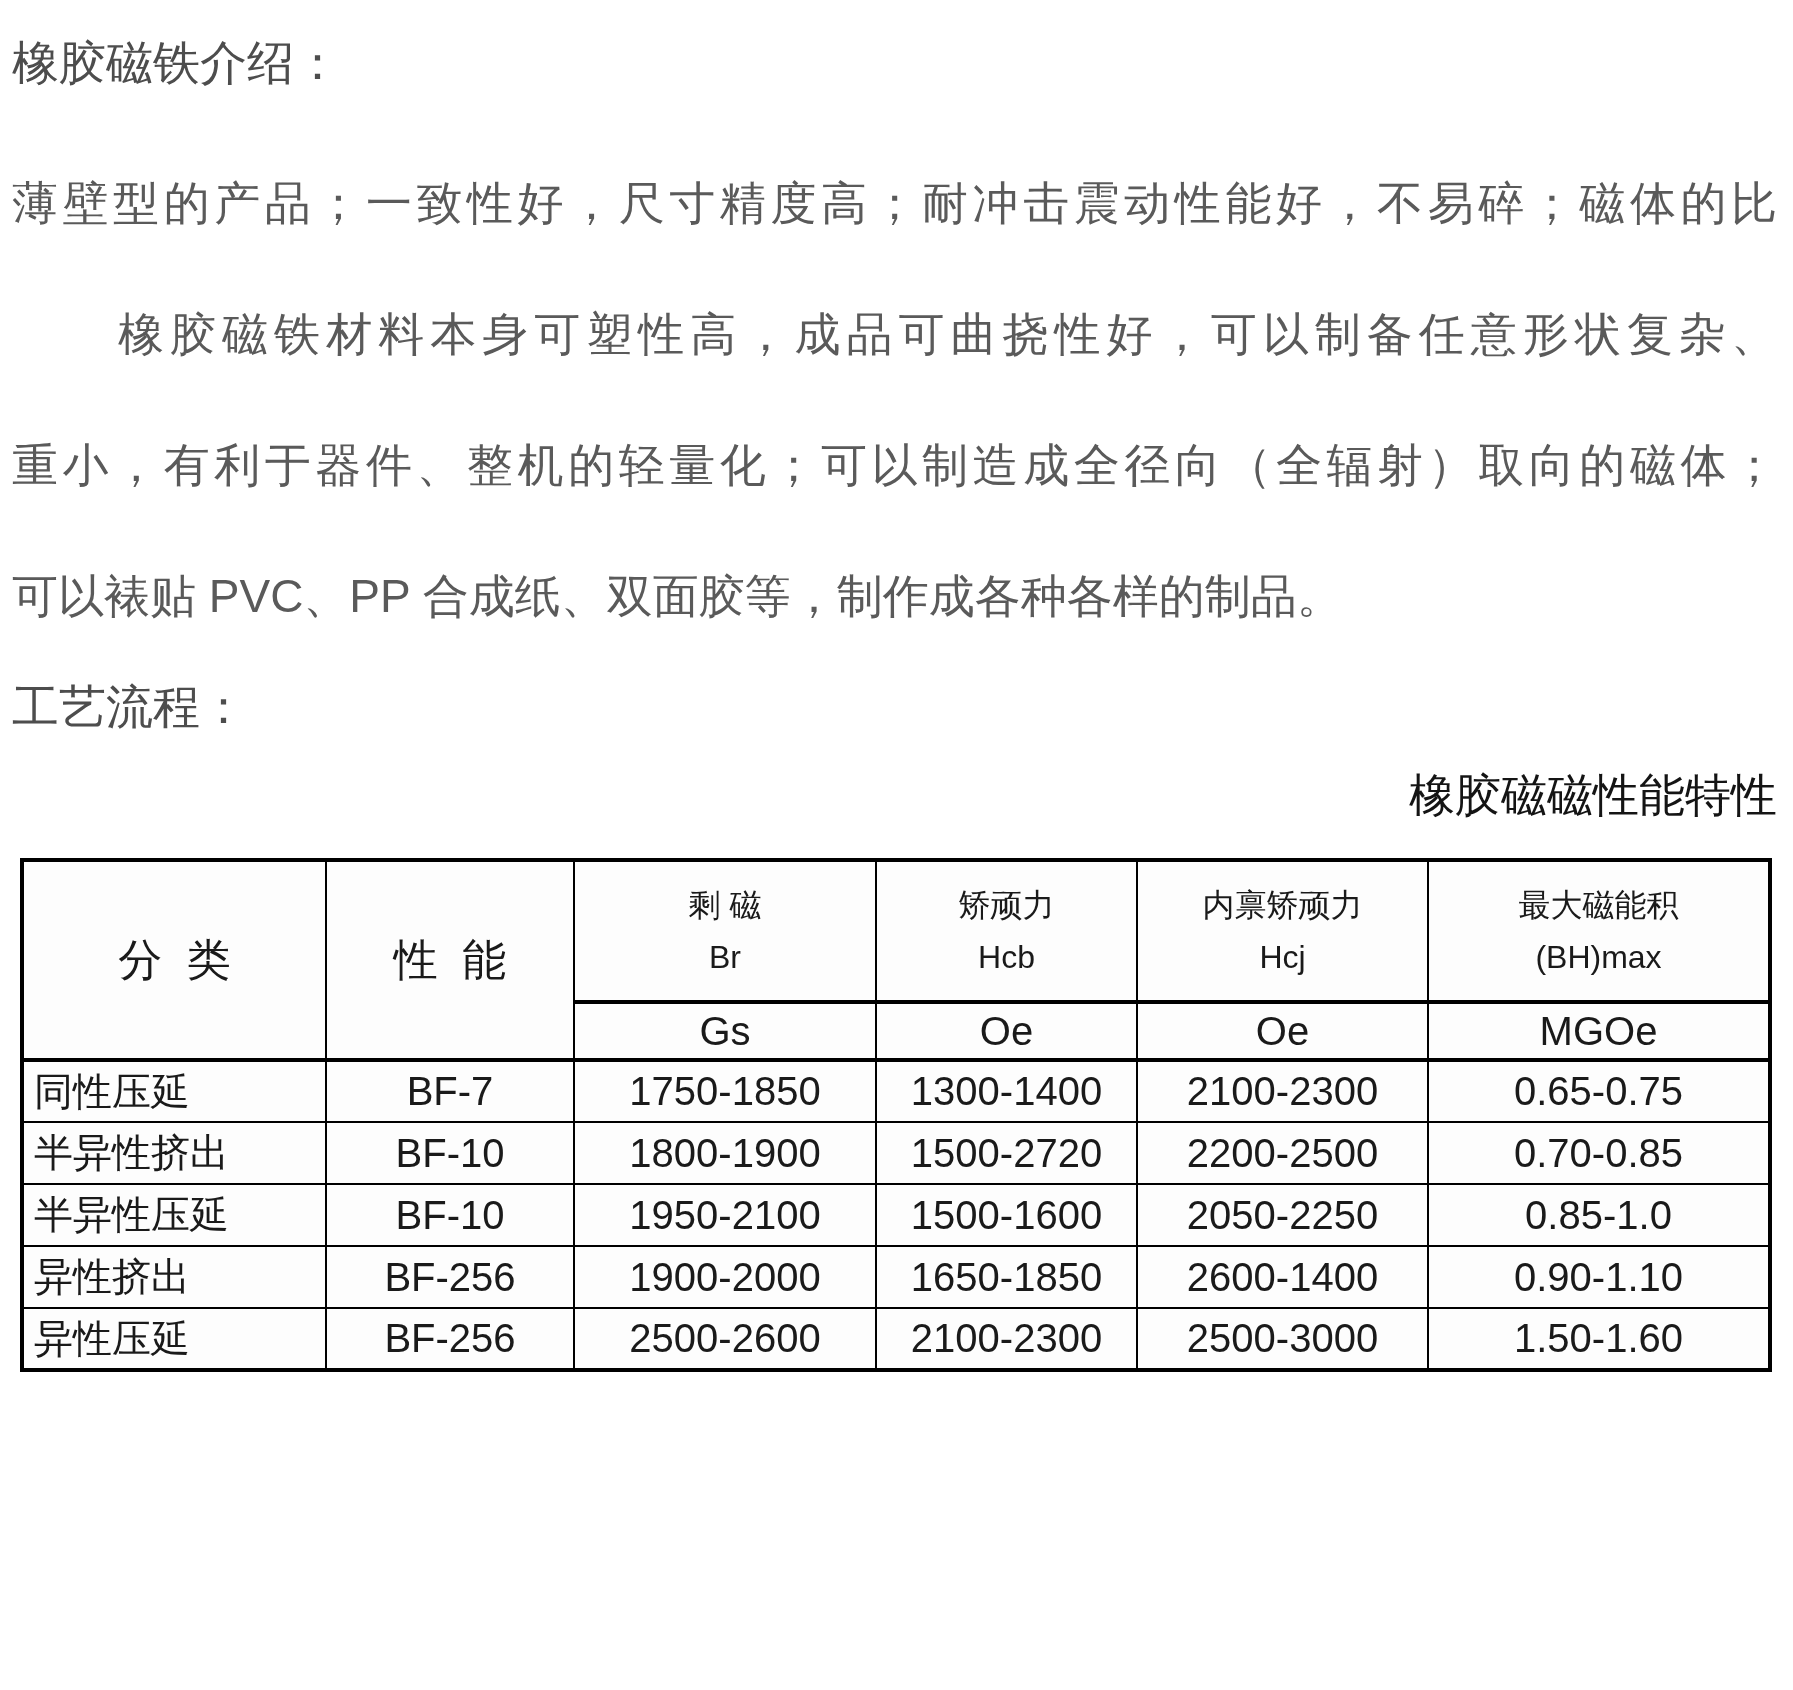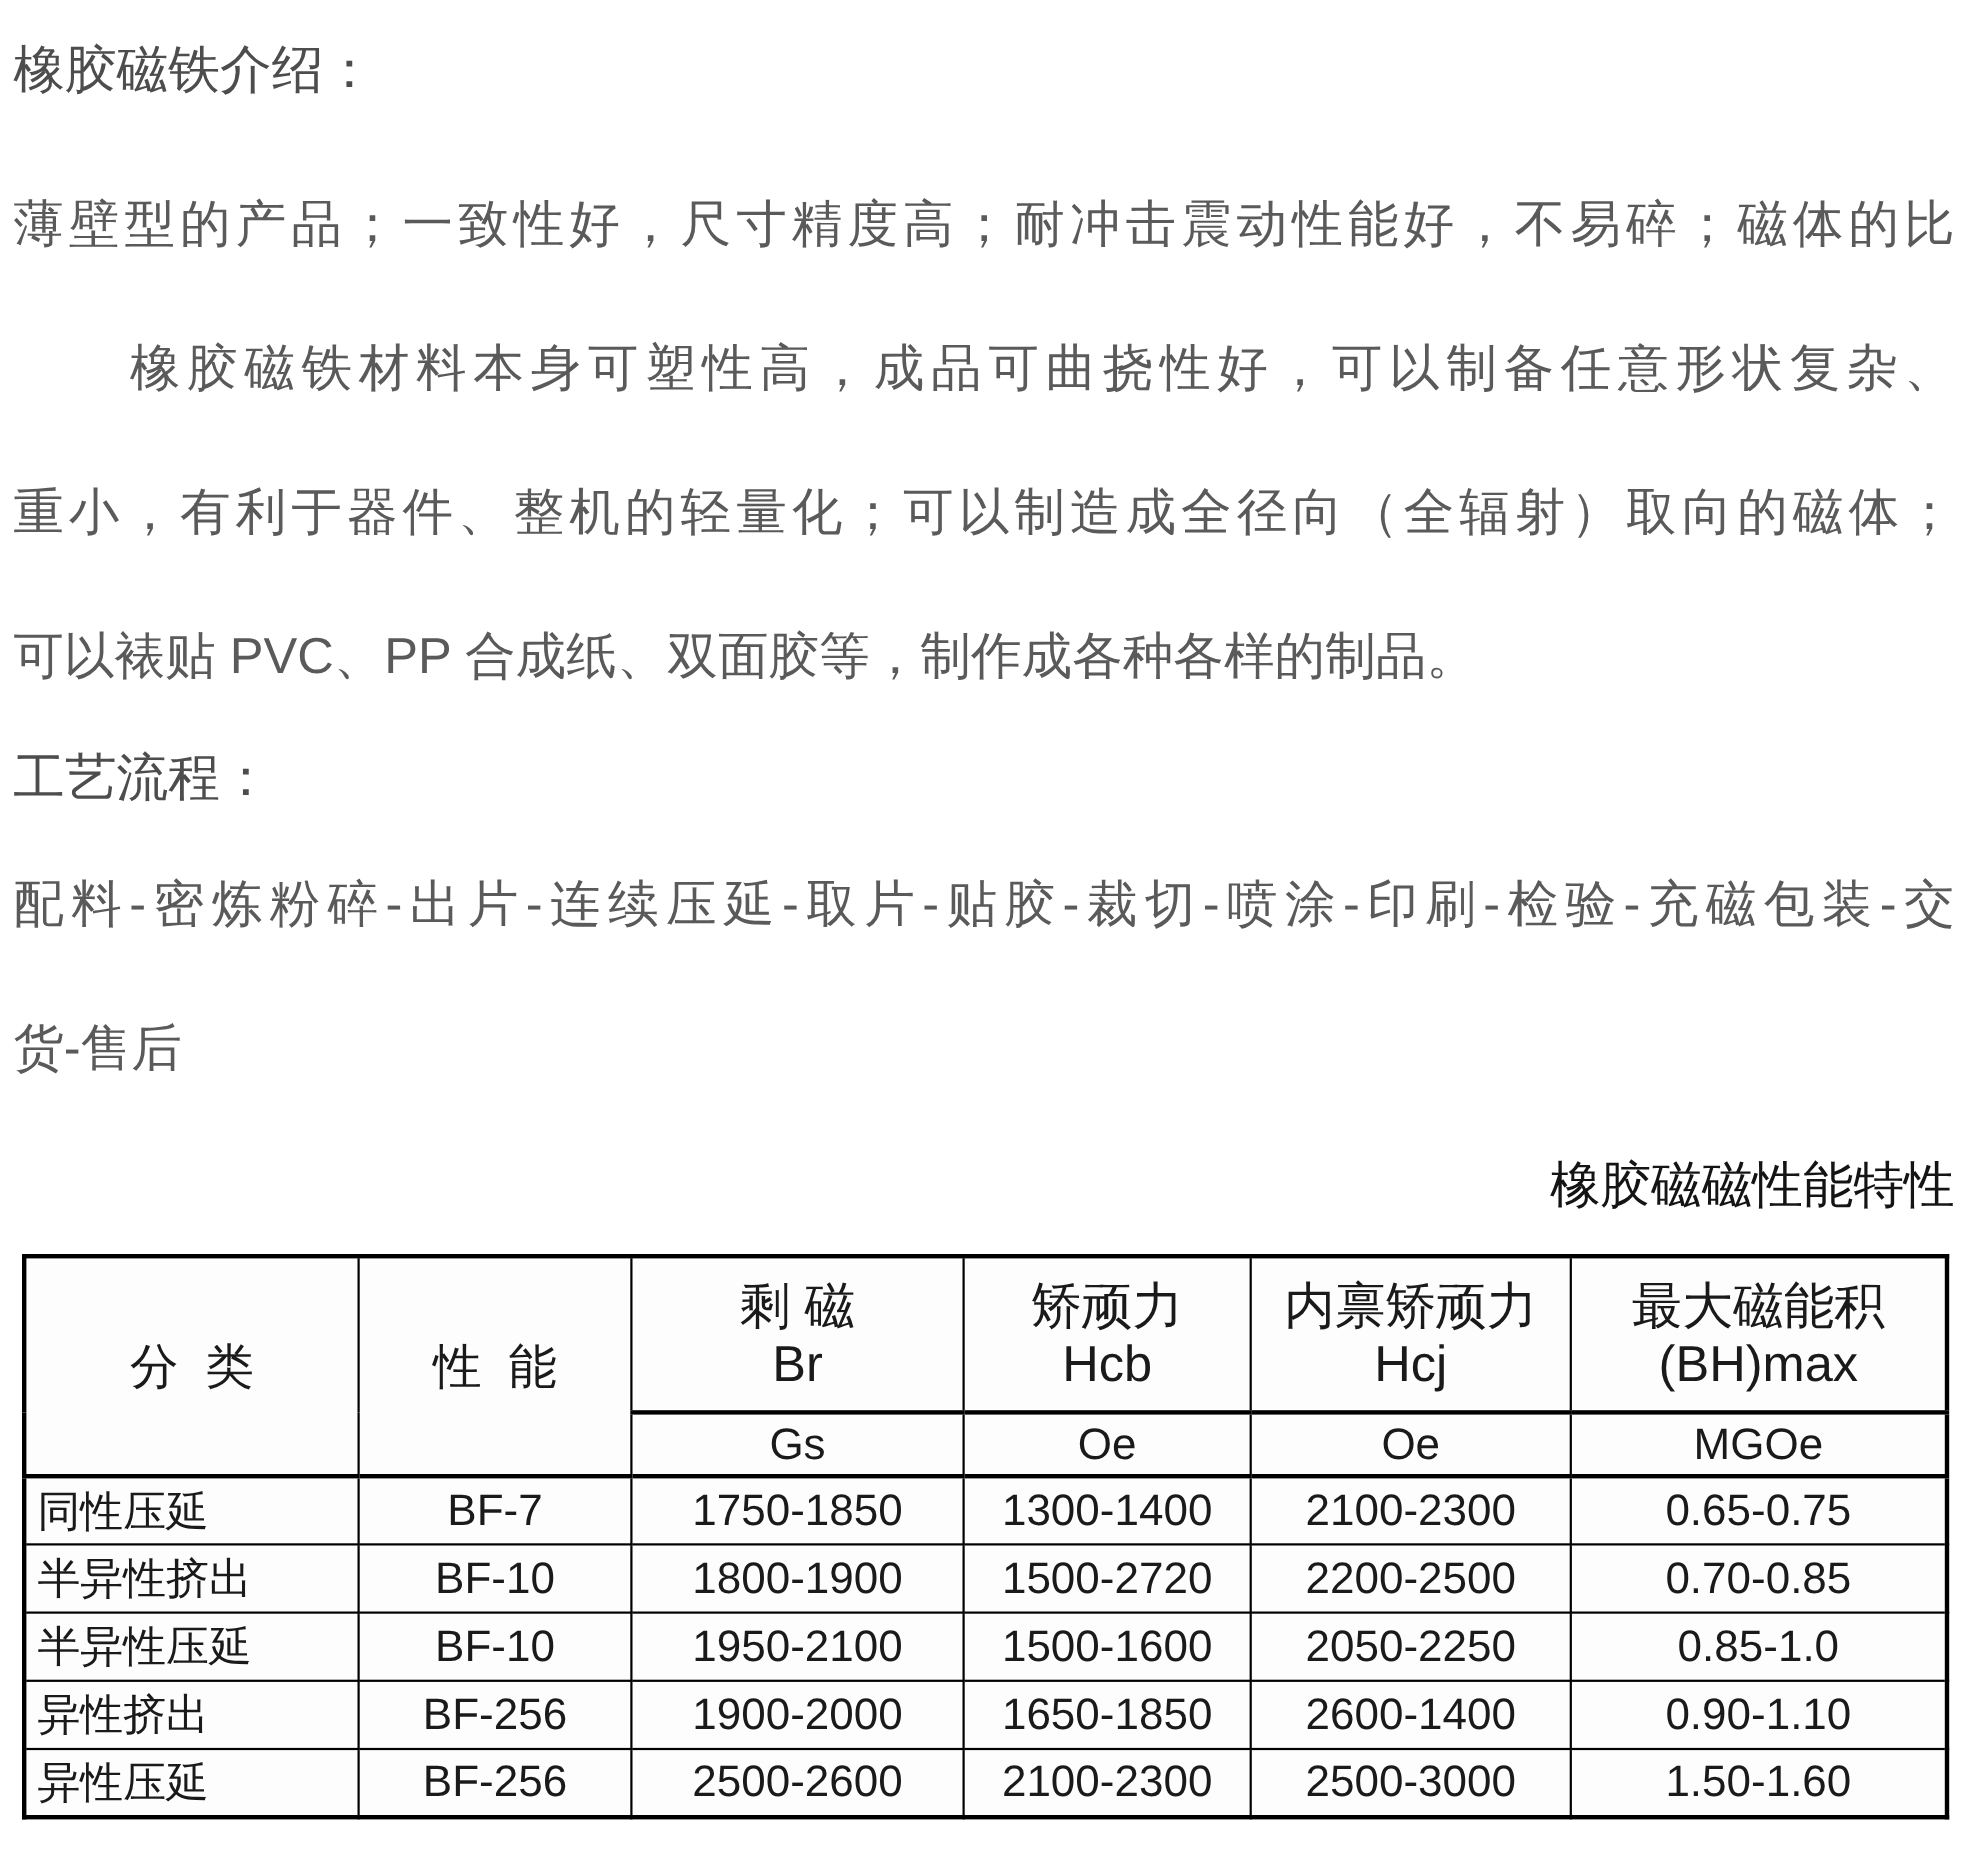--- a/index.html
+++ b/index.html
@@ -30,21 +30,21 @@
   table.props {
     margin-top:32px; margin-left:8px;
     border-collapse:collapse; table-layout:fixed; width:1748px;
     border:4px solid #000; background:#fdfdfd;
     color:#1a1a1a;
   }
   table.props th, table.props td {
     border:2px solid #000; box-sizing:border-box; padding:0;
     text-align:center; vertical-align:middle; font-weight:400;
   }
-  tr.head-main th { height:142px; font-size:46px; }
+  tr.head-main th { height:142px; font-size:32px; }
   tr.head-main th.span2 { white-space:pre; font-size:44px; }
   tr.head-main th div.hname { line-height:52px; white-space:pre; }
   tr.head-main th div.hsym  { line-height:52px; }
   tr.head-units th { height:58px; font-size:40px; border-top-width:4px; border-bottom-width:4px; }
   tr.head-main th.span2 { border-bottom-width:4px; }
   tbody td { height:62px; font-size:40px; }
   tbody td.cls { text-align:left; padding-left:10px; font-size:39px; }
 </style>
 </head>
 <body>
@@ -55,24 +55,20 @@
 
   <div class="para intro-para">
     <div class="line justify">薄壁型的产品；一致性好，尺寸精度高；耐冲击震动性能好，不易碎；磁体的比</div>
     <div class="line justify indent">橡胶磁铁材料本身可塑性高，成品可曲挠性好，可以制备任意形状复杂、</div>
     <div class="line justify">重小，有利于器件、整机的轻量化；可以制造成全径向（全辐射）取向的磁体；</div>
     <div class="line">可以裱贴 PVC、PP 合成纸、双面胶等，制作成各种各样的制品。</div>
   </div>
 
   <div class="doc-heading process-heading">工艺流程：</div>
 
-  <div class="para process-para">
-    <div class="line justify">配料-密炼粉碎-出片-连续压延-取片-贴胶-裁切-喷涂-印刷-检验-充磁包装-交</div>
-    <div class="line">货-售后</div>
-  </div>
 
   <div class="table-title">橡胶磁磁性能特性</div>
 
   <table class="props">
     <colgroup>
       <col style="width:304px">
         <col style="width:248px">
         <col style="width:302px">
       <col style="width:261px">
         <col style="width:291px">

